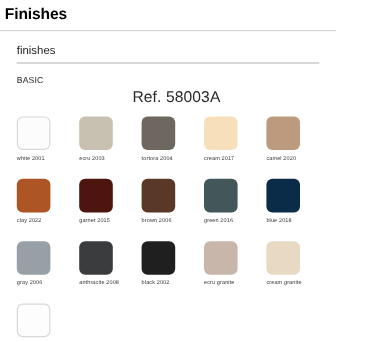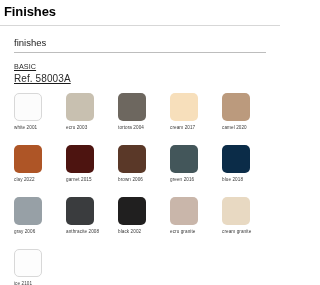--- a/index.html
+++ b/index.html
@@ -41,31 +41,31 @@
     color: #222222;
     padding-bottom: 4px;
   }
   .field-underline {
     height: 1px;
     background: #bdbdbd;
   }
   .product-block {
     margin: 9px 0 0 14px;
     line-height: 1.38;
-    text-decoration: underline;
   }
   .product-name {
     font-size: 7.2px;
     color: #2a2a2a;
     letter-spacing: 0.1px;
   }
   .product-ref {
-    font-size: 10px;
+    font-size: 13px;
     color: #2a2a2a;
     letter-spacing: 0.1px;
+    text-align: center;
   }
   .swatch-grid {
     margin: 7px 0 0 0;
     padding: 0 10px 0 14px;
     display: grid;
     grid-template-columns: repeat(5, 1fr);
     column-gap: 0px;
     row-gap: 0px;
   }
   .swatch-cell {

